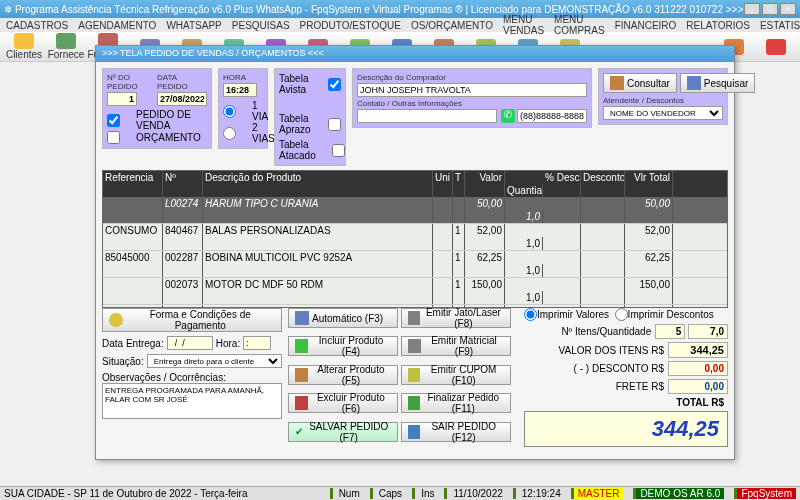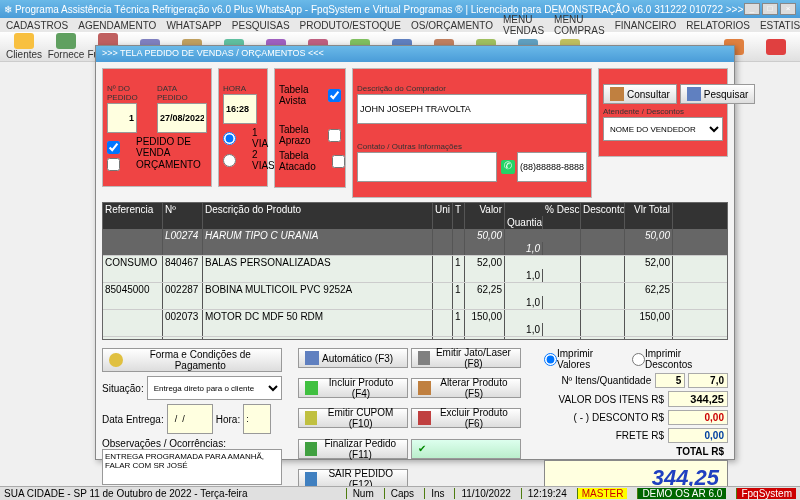--- a/index.html
+++ b/index.html
@@ -8,46 +8,46 @@
   .titlebar .wbtns { margin-left: auto; display: flex; gap: 2px; }
   .wbtn { width: 16px; height: 12px; background: #ddd; border: 1px solid #888; font-size: 8px; text-align: center; line-height: 10px; }
   .menubar { background: #e8e8e8; height: 14px; display: flex; gap: 10px; padding: 0 6px; align-items: center; font-size: 9px; color: #333; }
   .toolbar { background: linear-gradient(#fff,#e0e0e0); height: 30px; display: flex; align-items: center; padding: 0 4px; gap: 2px; border-bottom: 1px solid #ccc; }
   .tbtn { display: flex; flex-direction: column; align-items: center; width: 40px; font-size: 7px; color: #333; }
   .tbtn .ic { width: 20px; height: 16px; border-radius: 3px; }
   .modal { position: absolute; top: 45px; left: 95px; width: 640px; height: 415px; background: #f4f4f4; border: 1px solid #888; box-shadow: 2px 2px 6px rgba(0,0,0,0.3); }
   .modal-title { background: linear-gradient(#6ab9e8,#4a9cd8); height: 16px; color: #fff; font-size: 9px; padding: 2px 6px; }
   .modal-body { padding: 6px; }
   .top-row { display: flex; gap: 6px; align-items: flex-start; }
-  .box { border: 1px solid #bbb; padding: 15px 4px; background: #ef4444; font-size: 8px; }
+  .box { border: 1px solid #bbb; padding: 4px 4px; background: #c4b5fd; font-size: 8px; }
   .field { display: flex; flex-direction: column; gap: 1px; }
   .field label { font-size: 8px; color: #333; }
-  .field input, .inp { background: #ffffe0; border: 1px solid #999; padding: 1px 2px; font-size: 9px; height: 30px; }
+  .field input, .inp { background: #ffffe0; border: 1px solid #999; padding: 1px 2px; font-size: 9px; height: 14px; }
   .cb { font-size: 8px; display: flex; align-items: center; gap: 16px; }
   .btn { background: linear-gradient(#fff,#ddd); border: 1px solid #999; padding: 2px 6px; font-size: 8px; display: inline-flex; align-items: center; gap: 3px; cursor: pointer; }
   .btn .ic2 { width: 14px; height: 14px; display: inline-block; }
   .grid { margin-top: 4px; border: 1px solid #666; background: #fff; height: 138px; overflow: hidden; }
   .grid-hd { background: #333; color: #fff; display: flex; font-size: 8px; }
   .grid-hd div, .grid-row div { padding: 1px 2px; border-right: 1px solid #555; overflow: hidden; white-space: nowrap; }
   .grid-row { display: flex; font-size: 8px; background: #e8f0e8; border-bottom: 1px solid #ccc; }
   .grid-row.sel { background: #666; color: #fff; font-style: italic; }
   .c-ref { width: 60px; } .c-no { width: 40px; } .c-desc { width: 230px; } .c-uni { width: 20px; text-align: center; } .c-t { width: 12px; } .c-val { width: 40px; text-align: right; } .c-q { width: 38px; text-align: right; margin-top: 13px; } .c-pd { width: 38px; text-align: right; } .c-d { width: 44px; text-align: right; } .c-tot { width: 48px; text-align: right; }
-  .bottom { display: flex; margin-top: 8px; gap: 16px; }
+  .bottom { display: flex; gap: 6px; }
   .left-col { width: 180px; display: flex; flex-direction: column; gap: 4px; }
   .mid-col { width: 230px; display: flex; flex-wrap: wrap; gap: 3px; }
   .mid-col .btn { width: 110px; height: 20px; justify-content: flex-start; align-items: center; }
   .right-col { flex: 1; font-size: 8px; }
   .right-col .line { display: flex; align-items: center; margin-bottom: 3px; }
   .right-col .lab { flex: 1; text-align: right; margin-right: 4px; }
   .right-col .val { background: #ffffe0; border: 1px solid #aaa; width: 60px; text-align: right; padding: 1px 3px; font-weight: bold; }
   .total-box { background: #ffffe0; border: 1px solid #888; text-align: right; padding: 4px 8px; font-size: 22px; font-weight: bold; font-style: italic; color: #2040c0; margin-top: 3px; }
   .obs { background: #fff; border: 1px solid #999; height: 36px; padding: 2px; font-size: 8px; }
-  .combo { background: #fff; border: 1px solid #999; padding: 1px 2px; font-size: 8px; height: 24px; }
+  .combo { background: #fff; border: 1px solid #999; padding: 1px 2px; font-size: 8px; height: 14px; }
   .statusbar { position: absolute; bottom: 0; left: 0; right: 0; height: 14px; background: #e0e0e0; border-top: 1px solid #aaa; display: flex; align-items: center; font-size: 8px; padding: 0 4px; gap: 10px; }
-  .statusbar .sp { border-left: 1px solid #4d7c0f; padding-left: 6px; }
+  .statusbar .sp { border-left: 3px solid #4d7c0f; padding-left: 6px; }
   .red { color: #c00; } .blu { color: #0040a0; }
 </style>
 </head>
 <body>
 
 <div class="titlebar">
   <span>❄</span>&nbsp;
   <span>Programa Assistência Técnica Refrigeração v6.0 Plus WhatsApp - FpqSystem e Virtual Programas ® | Licenciado para  DEMONSTRAÇÃO v6.0 311222 010722 &gt;&gt;&gt;</span>
   <div class="wbtns">
     <div class="wbtn">_</div>
@@ -175,21 +175,21 @@
         <div class="cb" style="margin-top:4px">
             <span>Tabela Atacado</span>
             <input type="checkbox" style="margin-left: auto;">
           </div>
       </div>
       <div class="box" style="flex:1">
         <div class="field">
             <label>Descrição do Comprador</label>
             <input class="inp" style="width: 100%; background: rgb(255, 255, 255);" value="JOHN JOSEPH TRAVOLTA">
           </div>
-        <div style="display:flex;gap:4px;margin-top:18px">
+        <div style="display:flex;gap:4px;margin-top:2px">
           <div class="field" style="flex:1">
               <label>Contato / Outras Informações</label>
               <input class="inp" style="background: rgb(255, 255, 255);" value="">
             </div>
           <div class="field">
               <label>&nbsp;</label>
               <div style="display:flex;gap:2px;align-items:center">
                 <span style="background:#25d366;color:#fff;width:14px;height:14px;text-align:center;border-radius:2px">✆</span>
                 <input class="inp" style="width: 70px; background: rgb(255, 255, 255);" value="(88)88888-8888">
               </div>
@@ -291,62 +291,67 @@
         </div>
     </div>
 
     <div class="bottom">
       <div class="left-col">
         <button class="btn" style="width:100%;height:24px">
             <span class="ic2" style="background:#e0c040;border-radius:50%"></span>
             <span>Forma e Condições de Pagamento</span>
           </button>
         <div style="display:flex;align-items:center;gap:3px">
-            <span>Situação:</span>
-            <select class="combo" style="flex:1"><option>Entrega direto para o cliente</option></select>
-          </div>
-        <div style="display:flex;align-items:center;gap:3px">
             <span>Data Entrega:</span>
             <input class="inp" style="width: 46px;" value="  /  /">
             <span>Hora:</span>
             <input class="inp" style="width: 28px;" value=":">
           </div>
+        <div style="display:flex;align-items:center;gap:3px">
+            <span>Situação:</span>
+            <select class="combo" style="flex:1"><option>Entrega direto para o cliente</option></select>
+          </div>
         <div><span>Observações / Ocorrências:</span><div class="obs">ENTREGA PROGRAMADA PARA AMANHÃ, FALAR COM SR JOSÉ</div></div>
       </div>
       <div class="mid-col">
         <button class="btn">
             <span class="ic2" style="background:#6080c0"></span>
             <span>Automático   (F3)</span>
           </button>
         <button class="btn">
             <span class="ic2" style="background:#808080"></span>
             <span>Emitir Jato/Laser (F8)</span>
           </button>
         <button class="btn">
             <span class="ic2" style="background:#40c040"></span>
             <span>Incluir Produto   (F4)</span>
           </button>
         <button class="btn">
+            <span class="ic2" style="background:#808080"></span>
+            <span>Emitir Matricial   (F9)</span>
+          </button>
+        <button class="btn">
             <span class="ic2" style="background:#c08040"></span>
             <span>Alterar Produto   (F5)</span>
           </button>
         <button class="btn">
             <span class="ic2" style="background:#c0c040"></span>
             <span>Emitir CUPOM  (F10)</span>
           </button>
         <button class="btn">
             <span class="ic2" style="background:#c04040"></span>
             <span>Excluir Produto   (F6)</span>
           </button>
         <button class="btn">
             <span class="ic2" style="background:#40a040"></span>
             <span>Finalizar Pedido  (F11)</span>
           </button>
         <button class="btn" style="background:linear-gradient(#dfe,#bec)">
             <span style="color:#080">✔</span>
+            <span>SALVAR PEDIDO (F7)</span>
           </button>
         <button class="btn">
             <span class="ic2" style="background:#4080c0"></span>
             <span>SAIR  PEDIDO (F12)</span>
           </button>
       </div>
       <div class="right-col">
         <div class="line"><input type="radio" checked="" style=""><span>Imprimir Valores</span>&nbsp;&nbsp;<input type="radio" style=""><span>Imprimir Descontos</span></div>
         <div class="line"><span class="lab">Nº Itens/Quantidade</span><span class="val" style="width:30px">5</span>&nbsp;<span class="val" style="width:40px">7,0</span></div>
         <div class="line">

